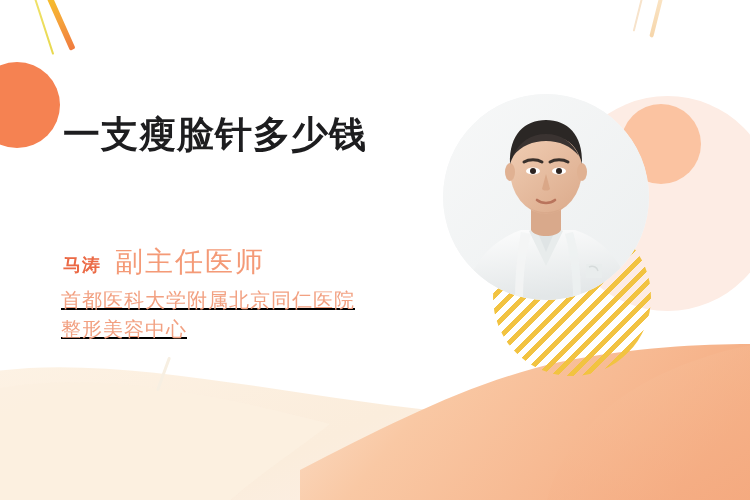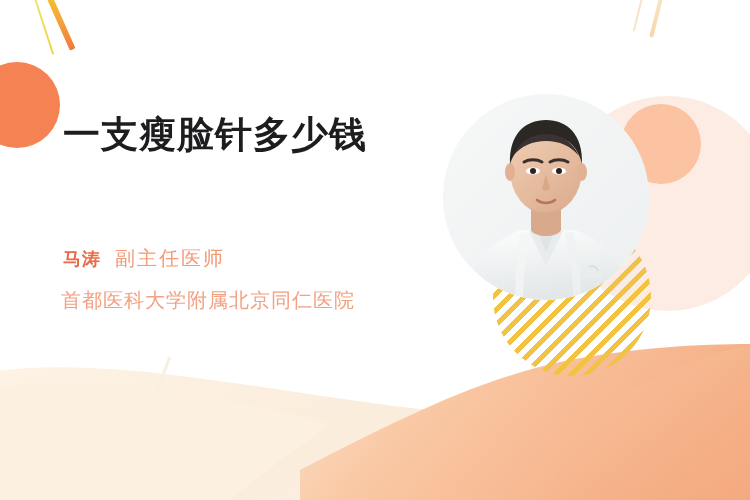--- a/index.html
+++ b/index.html
@@ -113,30 +113,31 @@
     white-space:nowrap;
     line-height:1;
   }
   #doctor-name {
     font-size:18px;
     font-weight:bold;
     color:#eb6a46;
     letter-spacing:1px;
   }
   #doctor-title {
-    font-size:20px;
+    font-size:28px;
     font-weight:normal;
     color:#f49a77;
     letter-spacing:2px;
     margin-left:14px;
   }
   #hospital-block {
     position:absolute;
     left:61px; top:286px;
     line-height:1.45;
+    text-decoration:underline;
   }
   .hospital-line {
     font-size:20px;
     color:#f2a182;
     letter-spacing:1px;
     white-space:nowrap;
   }
 </style>
 </head>
 <body>
@@ -256,15 +257,16 @@
   <div class="layer" id="text-block">
     <div id="page-title">一支瘦脸针多少钱</div>
   </div>
 
   <div id="doctor-line">
     <span id="doctor-name">马涛</span><span id="doctor-title">副主任医师</span>
   </div>
 
   <div id="hospital-block">
     <div class="hospital-line">首都医科大学附属北京同仁医院</div>
+    <div class="hospital-line">整形美容中心</div>
   </div>
 
 </div>
 
 </body></html>

